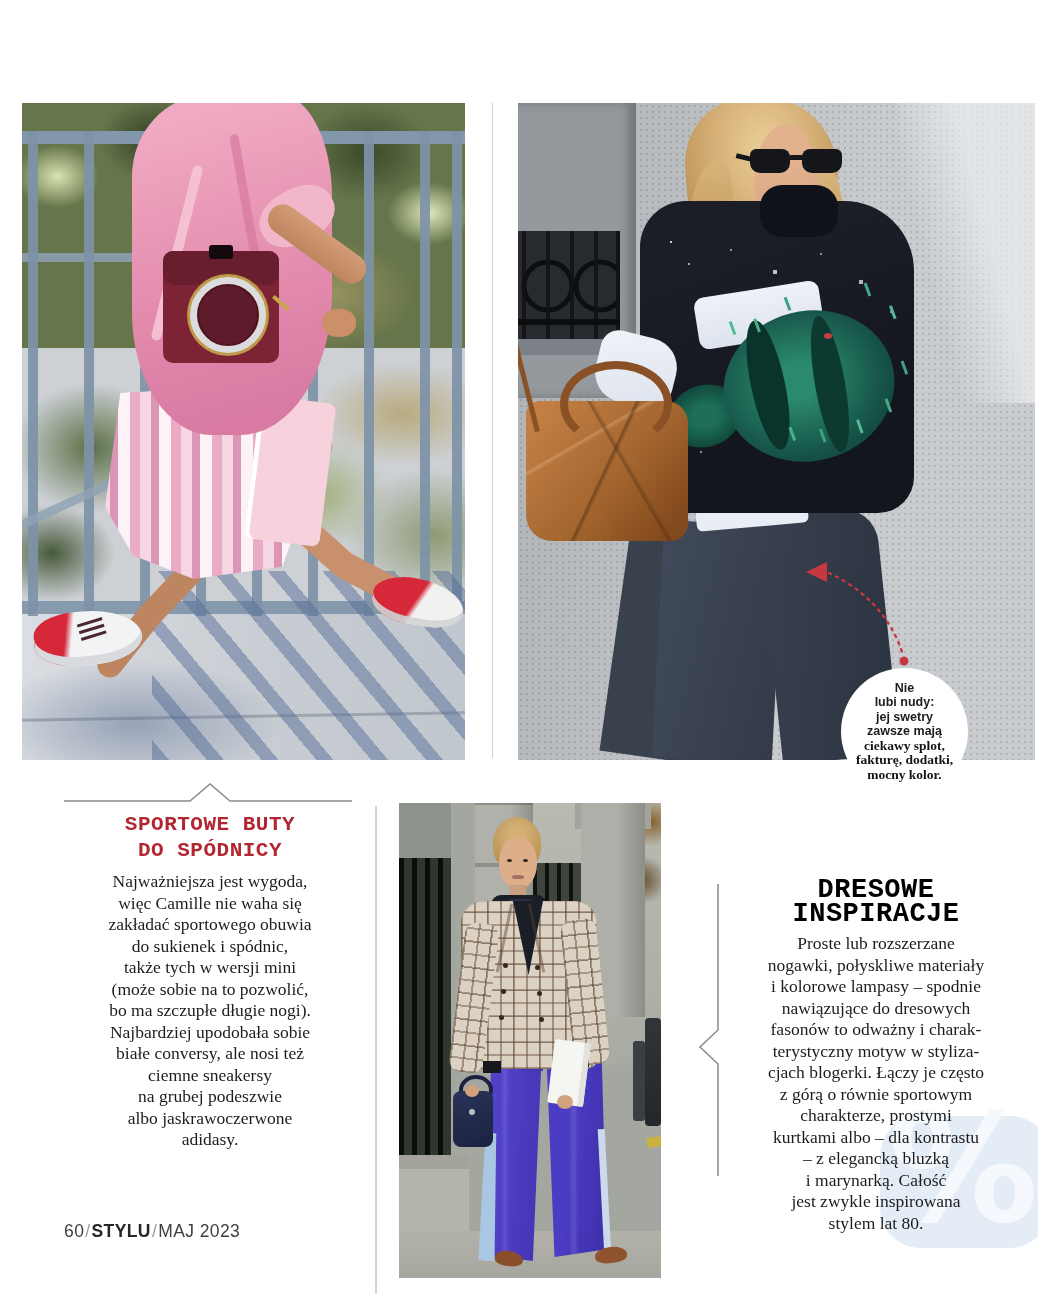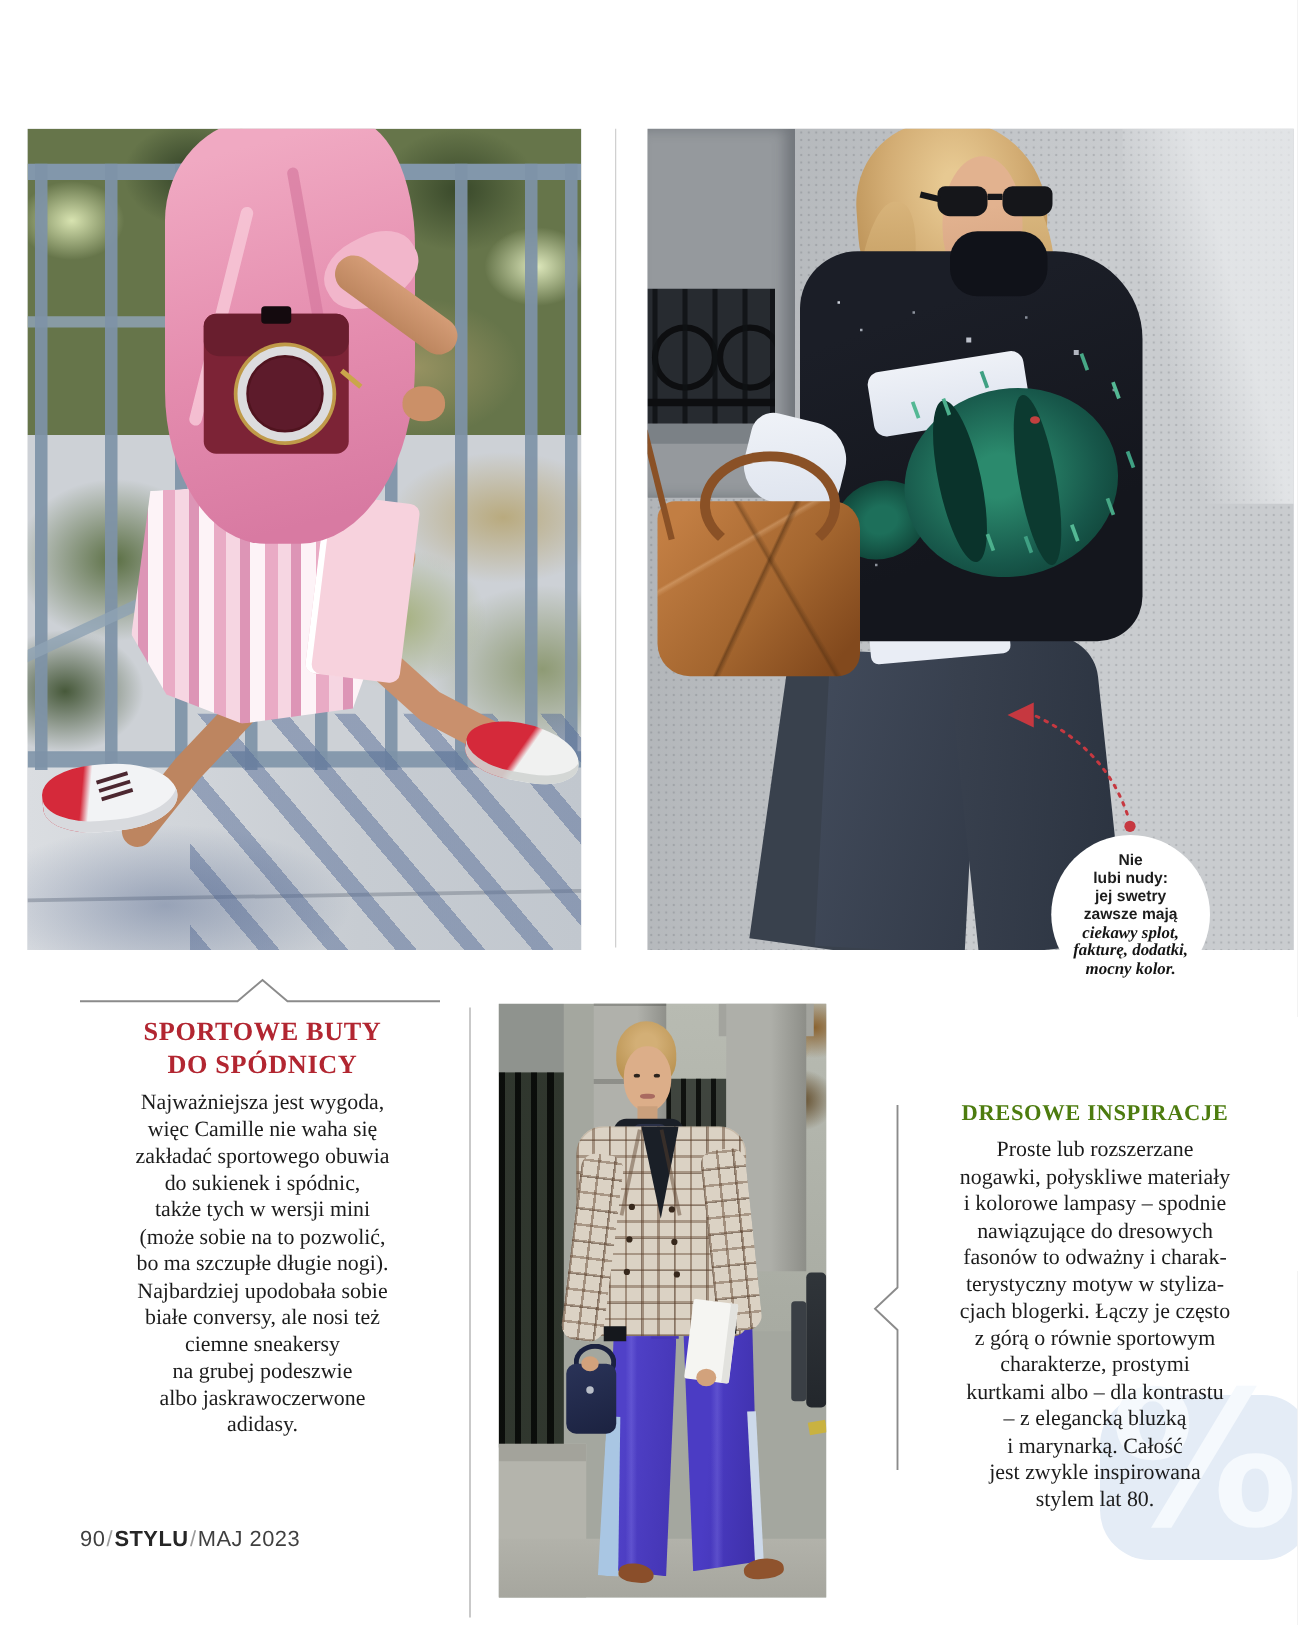--- a/index.html
+++ b/index.html
@@ -223,31 +223,31 @@
 
   
   .overlay{position:absolute;left:0;top:0;z-index:6;pointer-events:none;}
 
   
   .callout{position:absolute;left:841px;top:668px;width:127px;height:127px;background:#ffffff;
       border-radius:50%;z-index:7;display:flex;flex-direction:column;justify-content:center;
       align-items:center;text-align:center;}
   .callout-sans{font-family:"Liberation Sans",sans-serif;font-weight:bold;font-size:12.5px;
       line-height:14.5px;color:#1d1d1d;white-space:pre-line;}
-  .callout-italic{font-family:"Liberation Serif",serif;font-style:italic;font-weight:bold;
+  .callout-italic{font-family:"Liberation Serif",serif;font-weight:bold;
       font-size:13.5px;line-height:14.5px;color:#141414;white-space:pre-line;}
 
   
   .article{position:absolute;text-align:center;z-index:3;}
   #article-left{left:64px;top:812px;width:292px;}
   #article-right{left:726px;top:878px;width:300px;}
-  .article-heading{font-family:Liberation Serif, serif;font-weight:bold;white-space:pre-line;
+  .article-heading{font-family:Liberation Mono, monospace;font-weight:bold;white-space:pre-line;
       letter-spacing:.5px;}
   #article-left .article-heading{font-size:21px;line-height:26px;color:#b22631;}
-  #article-right .article-heading{font-size:18px;line-height:24px;color:#4d7c0f;}
+  #article-right .article-heading{font-size:27px;line-height:24px;color:#000000;}
   .article-body{margin-top:7px;font-family:"Liberation Serif",serif;font-size:17.5px;
       line-height:21.5px;color:#1c1c1c;white-space:pre-line;}
 
   
   .page-footer{position:absolute;left:64px;top:1221px;font-family:"Liberation Sans",sans-serif;
       font-size:17.5px;color:#3f3f3f;letter-spacing:.4px;z-index:3;}
   .page-footer .sep{color:#9b9b9b;padding:0 1px;}
   .page-footer .mag{font-weight:bold;color:#262626;}
 
   
@@ -472,16 +472,16 @@
 z górą o równie sportowym
 charakterze, prostymi
 kurtkami albo – dla kontrastu
 – z elegancką bluzką
 i marynarką. Całość
 jest zwykle inspirowana
 stylem lat 80.</div>
   </div>
 
   <div class="page-footer">
-    <span>90</span><span class="sep">/</span><span class="mag">STYLU</span><span class="sep">/</span><span>MAJ 2023</span>
+    <span>60</span><span class="sep">/</span><span class="mag">STYLU</span><span class="sep">/</span><span>MAJ 2023</span>
   </div>
 
 </div>
 
 </body></html>

